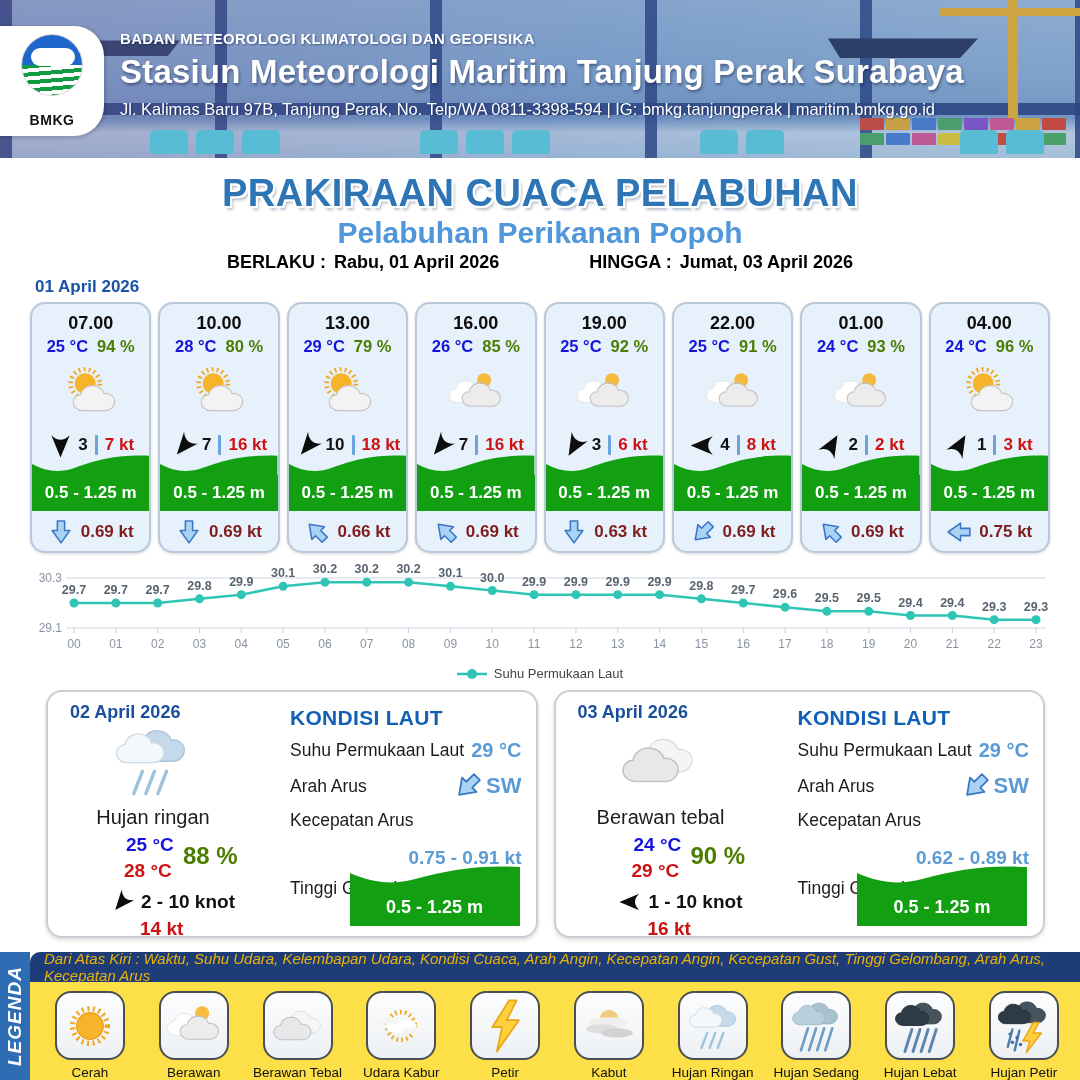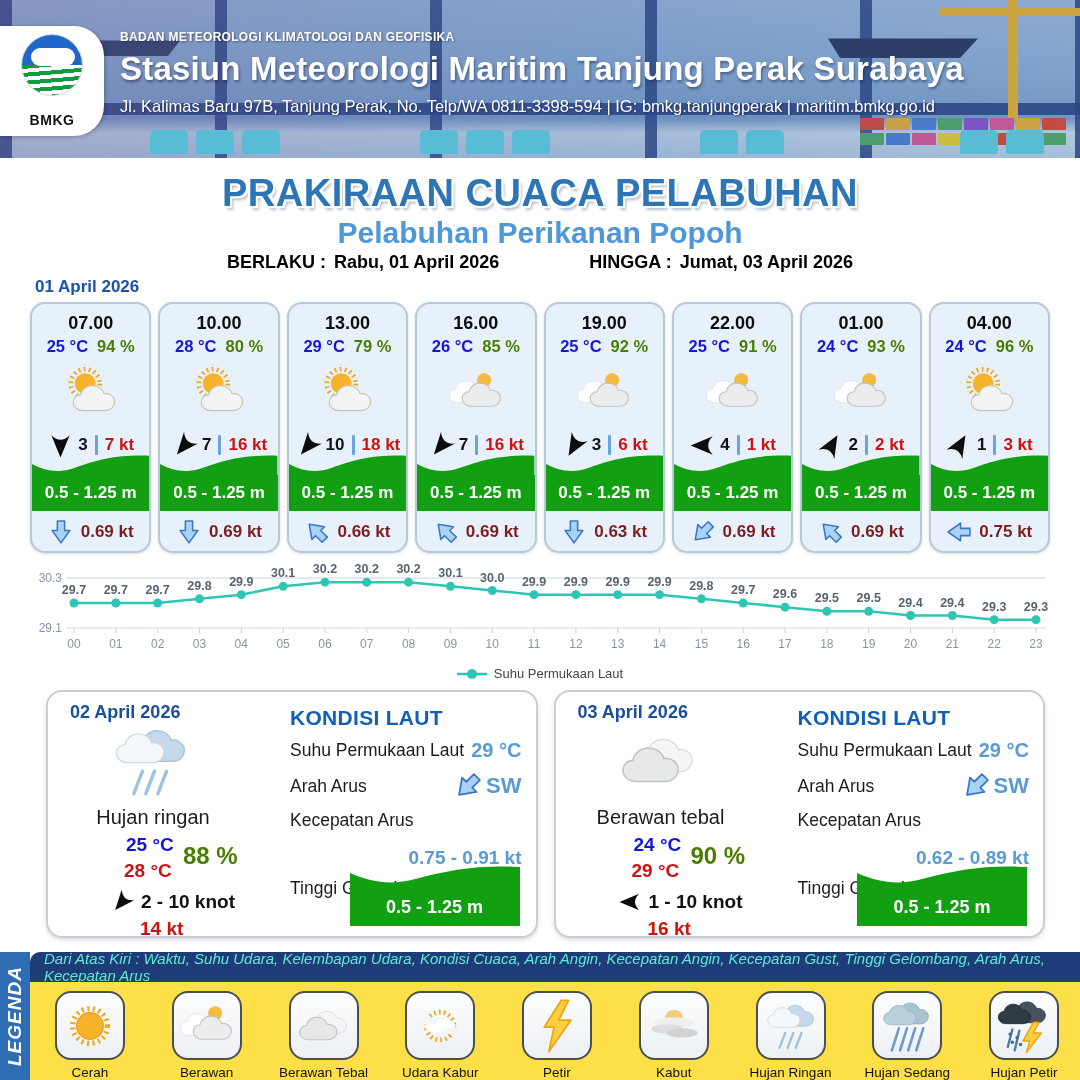--- a/index.html
+++ b/index.html
@@ -22,21 +22,21 @@
   .crane-h { position:absolute; left:940px; top:8px; width:140px; height:8px; background:#e8b53a; }
   .containers { position:absolute; left:860px; top:118px; width:216px; height:28px; display:flex; flex-wrap:wrap; gap:2px; }
   .containers div { width:24px; height:12px; border-radius:1px; }
   .logo-pill { position:absolute; left:0; top:26px; width:104px; height:110px; background:#fff; border-radius:0 30px 30px 0; box-shadow:1px 1px 4px rgba(0,0,0,0.25); display:flex; flex-direction:column; align-items:center; justify-content:center; gap:16px; }
   .logo-circle { width:62px; height:62px; border-radius:50%; overflow:hidden; border:1px solid #d0d0d0; }
   .lc-top { height:50%; background:#1e66c9; position:relative; }
   .lc-top::after { content:""; position:absolute; left:9px; top:13px; width:44px; height:18px; background:#fff; border-radius:10px; }
   .lc-bottom { height:50%; background:repeating-linear-gradient(175deg,#109b43 0 4px,#ffffff 4px 8px); }
   .logo-text { font-size:14px; font-weight:bold; color:#111; letter-spacing:0.5px; }
   .header-text { position:absolute; left:120px; top:30px; color:#fff; }
-  .h-org { font-size:12px; font-weight:bold; letter-spacing:0.3px; text-shadow:1px 1px 2px rgba(20,30,60,0.5); }
+  .h-org { font-size:15px; font-weight:bold; letter-spacing:0.3px; text-shadow:1px 1px 2px rgba(20,30,60,0.5); }
   .h-station { font-size:33px; font-weight:bold; margin-top:6px; letter-spacing:0.2px; text-shadow:1px 2px 3px rgba(20,30,60,0.5); }
   .h-address { font-size:16.5px; margin-top:9px; text-shadow:1px 1px 2px rgba(20,30,60,0.5); }
 
   
   .main-title { position:absolute; top:172px; left:0; width:1080px; text-align:center;
     font-size:38px; font-weight:800; color:#2e75b6; letter-spacing:0.5px;
     text-shadow:-2px -2px 0 #fff,2px -2px 0 #fff,-2px 2px 0 #fff,2px 2px 0 #fff,3px 4px 3px rgba(120,140,160,0.55); }
   .sub-title { position:absolute; top:216px; left:0; width:1080px; text-align:center; font-size:30px; font-weight:bold; color:#4f97d8; }
   .validity { position:absolute; top:252px; left:0; width:1080px; display:flex; justify-content:center; gap:90px; font-size:18px; color:#000; }
   .validity b { font-weight:bold; }
@@ -92,21 +92,21 @@
   .bc-waveband { position:absolute; right:2px; bottom:0px; width:170px; }
   .bc-waveband .wave-top { height:26px; }
   .bc-waveband .wave-green { height:38px; font-size:18px; border-radius:0; }
 
   
   .legend { position:absolute; left:0; top:952px; width:1080px; height:128px; }
   .legend-side { position:absolute; left:0; top:0; bottom:0; width:30px; background:#2e6cb4; color:#fff;
     display:flex; align-items:center; justify-content:center; writing-mode:vertical-rl; transform:rotate(180deg);
     font-weight:bold; font-style:italic; font-size:19px; letter-spacing:1px; }
   .legend-bar { position:absolute; left:30px; right:0; top:0; height:30px; background:#1e3c78; border-radius:10px 0 0 0;
-    color:#5eead4; font-style:italic; font-size:15px; display:flex; align-items:center; padding-left:14px; }
+    color:#eab308; font-style:italic; font-size:15px; display:flex; align-items:center; padding-left:14px; }
   .legend-body { position:absolute; left:30px; right:0; top:30px; bottom:0; background:#fde047; display:flex; justify-content:space-between; padding:9px 10px 0 14px; }
   .legend-item { display:flex; flex-direction:column; align-items:center; width:92px; }
   .legend-iconbox { width:70px; height:70px; border:2px solid #4a4f55; border-radius:16px; background:linear-gradient(180deg,#fcfdfe,#edf0f3); display:flex; align-items:center; justify-content:center; }
   .legend-iconbox svg { width:58px; height:58px; }
   .legend-label { margin-top:5px; font-size:13.5px; color:#111; white-space:nowrap; }
 
   .hidden-defs { position:absolute; width:0; height:0; overflow:hidden; }
 </style>
 </head>
 <body>
@@ -436,21 +436,21 @@
         </div>
       <svg class="fc-wicon" viewBox="0 0 100 100">
           <use href="#sym-berawan" xlink:href="#sym-berawan"></use>
         </svg>
       <div class="fc-wind">
         <svg class="dart" viewBox="0 0 100 100" style="transform: rotate(90deg);">
             <use href="#sym-dart"></use>
           </svg>
         <span class="fc-windval">4</span>
         <span class="fc-sep"></span>
-        <span class="fc-windspd">1 kt</span>
+        <span class="fc-windspd">8 kt</span>
       </div>
       <div class="fc-wave">
         <svg class="wave-top" viewBox="0 0 120 26" preserveAspectRatio="none">
             <path d="M0,13 C14,21 28,23 44,17 C68,8 86,3 120,4 L120,26 L0,26 Z" fill="#12a012"></path>
           </svg>
         <div class="wave-green">
             <span>0.5 - 1.25 m</span>
           </div>
       </div>
       <div class="fc-current">
@@ -806,20 +806,28 @@
           <div class="legend-iconbox">
             <svg viewBox="0 0 100 100">
               <use href="#sym-hujan-sedang" xlink:href="#sym-hujan-sedang"></use>
             </svg>
           </div>
           <div class="legend-label">Hujan Sedang</div>
         </div>
       <div class="legend-item">
           <div class="legend-iconbox">
             <svg viewBox="0 0 100 100">
+              <use href="#sym-hujan-lebat" xlink:href="#sym-hujan-lebat"></use>
+            </svg>
+          </div>
+          <div class="legend-label">Hujan Lebat</div>
+        </div>
+      <div class="legend-item">
+          <div class="legend-iconbox">
+            <svg viewBox="0 0 100 100">
               <use href="#sym-hujan-petir" xlink:href="#sym-hujan-petir"></use>
             </svg>
           </div>
           <div class="legend-label">Hujan Petir</div>
         </div>
     </div>
   </div>
 
 </div>
 

